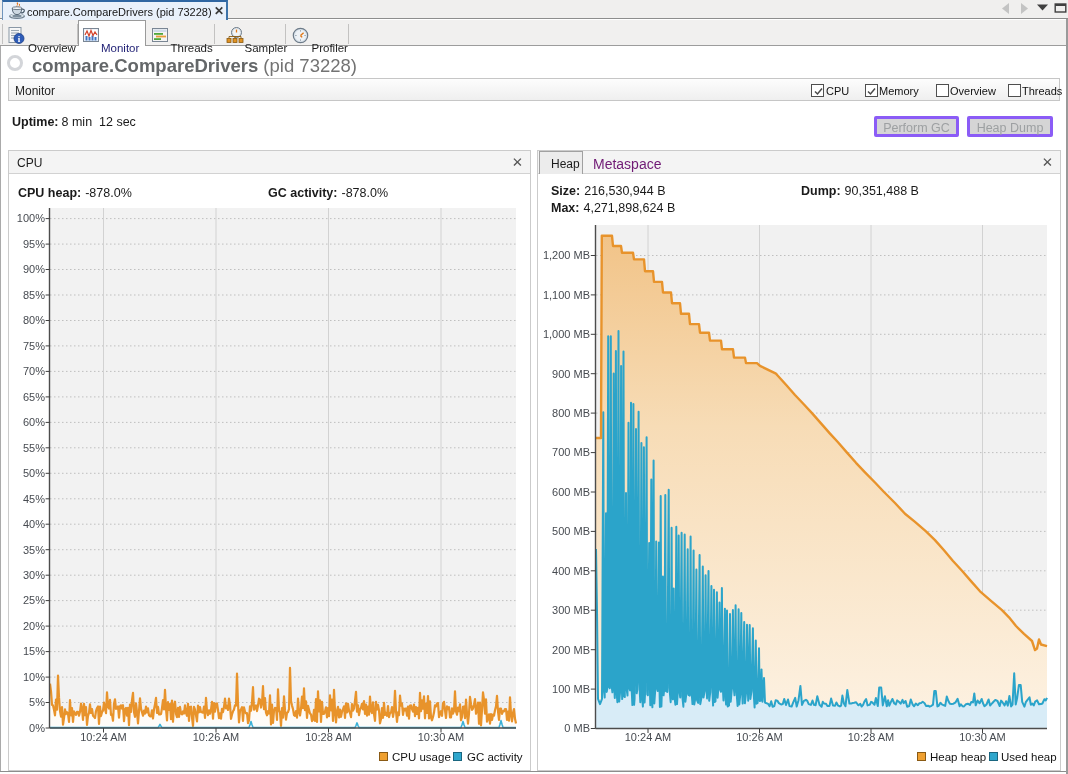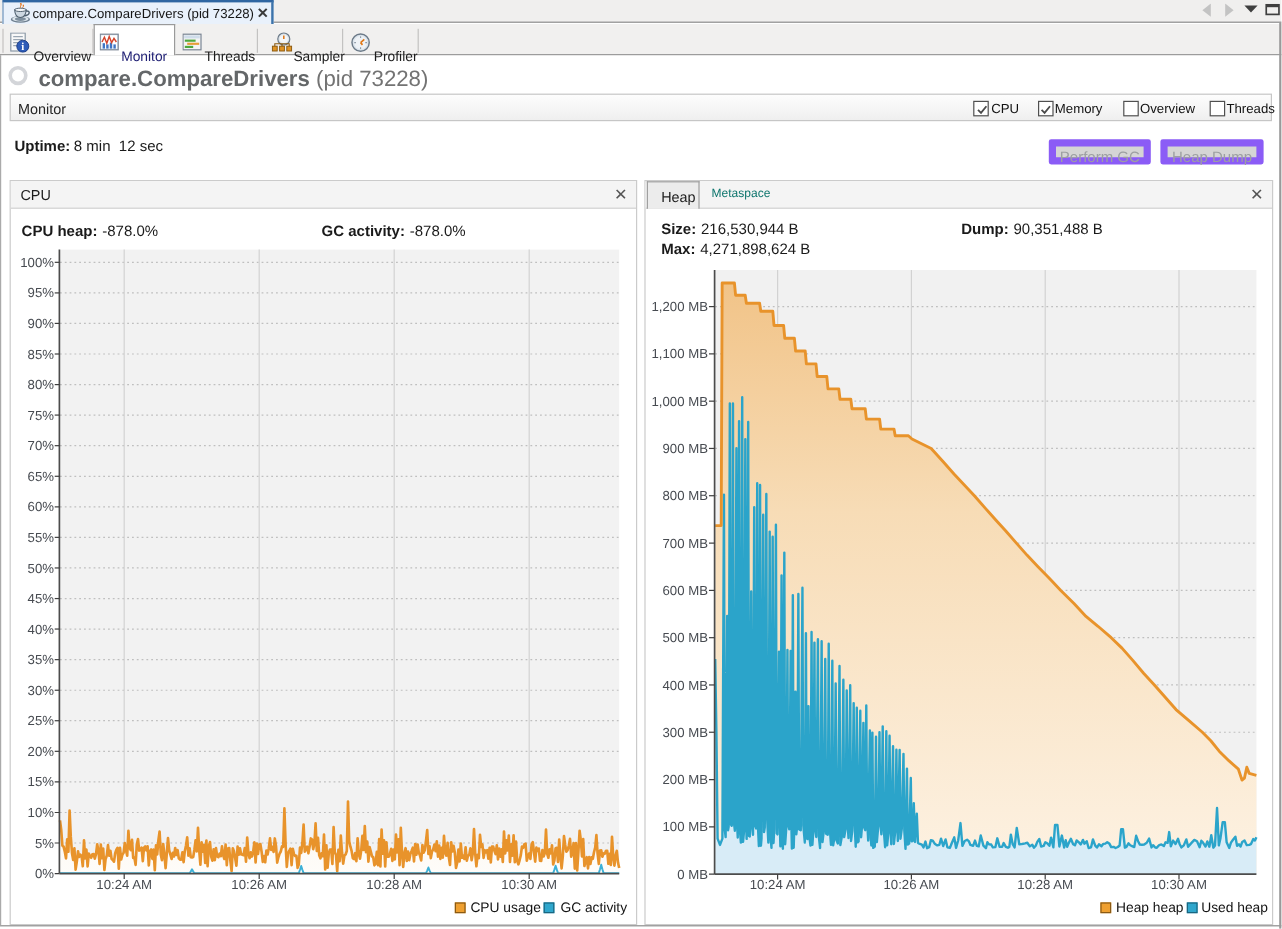--- a/index.html
+++ b/index.html
@@ -32,34 +32,34 @@
 #mbar { left:8px; top:78px; width:1052px; height:23px; background:linear-gradient(#fdfdfd,#efefef);
   border:1px solid #c6c6c6; }
 #mbar .t { position:absolute; left:6px; top:5px; font-size:12px; color:#262626; }
 .cb { position:absolute; top:6px; width:13px; height:13px; background:#fff; border:1.4px solid #4f4f4f; }
 .cb svg { position:absolute; left:0.5px; top:0.5px; }
 .cblbl { position:absolute; font-size:11px; color:#121212; }
 
 
 #uptime { left:12px; top:115px; font-size:12.5px; color:#1a1a1a; }
 #uptime b { margin-right:3px; }
-.btn { position:absolute; top:116px; height:21px; background:#d5d5d5; border:6px solid #8b5cf6;
+.btn { position:absolute; top:116px; height:21px; background:#d5d5d5; border:3px solid #8b5cf6;
   border-radius:2px; font-size:12.5px; color:#9da0a2; text-align:center; line-height:19px; }
 
 
 .panel { position:absolute; top:150px; bottom:3px; background:#ffffff; border:1px solid #cbcbcb; }
 #lpanel { left:8px; width:523px; }
 #rpanel { left:537px; width:524px; }
 .phead { position:absolute; left:0; top:0; right:0; height:23px; background:#f4f4f4; border-bottom:1px solid #d2d2d2; }
 .phead .t { position:absolute; left:8px; top:5px; font-size:12px; color:#1c1c1c; }
 .phead .x { position:absolute; right:7px; top:3px; font-size:13.5px; color:#555; }
 #heaptab { position:absolute; left:1px; top:0px; width:44px; height:23px; background:#ececec;
   border:1px solid #a0a0a0; border-bottom:none; }
 #heaptab .t { position:absolute; left:11px; top:5px; font-size:12px; color:#1c1c1c; }
-#metatab { position:absolute; left:55px; top:5px; font-size:10px; color:#0f766e; }
+#metatab { position:absolute; left:55px; top:5px; font-size:14px; color:#701a75; }
 .mlbl { position:absolute; font-size:12.5px; color:#1a1a1a; white-space:nowrap; }
 .mlbl b { margin-right:4px; }
 
 
 #chartsvg { left:0; top:0; }
 .gd { stroke:#bfbfbf; stroke-width:1; stroke-dasharray:1.5,2.5; }
 .gv { stroke:#d2d2d2; stroke-width:1; }
 .tk { stroke:#3e3e3e; stroke-width:1; }
 .al { font-family:"Liberation Sans",sans-serif; font-size:11px; fill:#474b51; }
 .ax { stroke:#4c4c4c; stroke-width:1.4; fill:none; }

